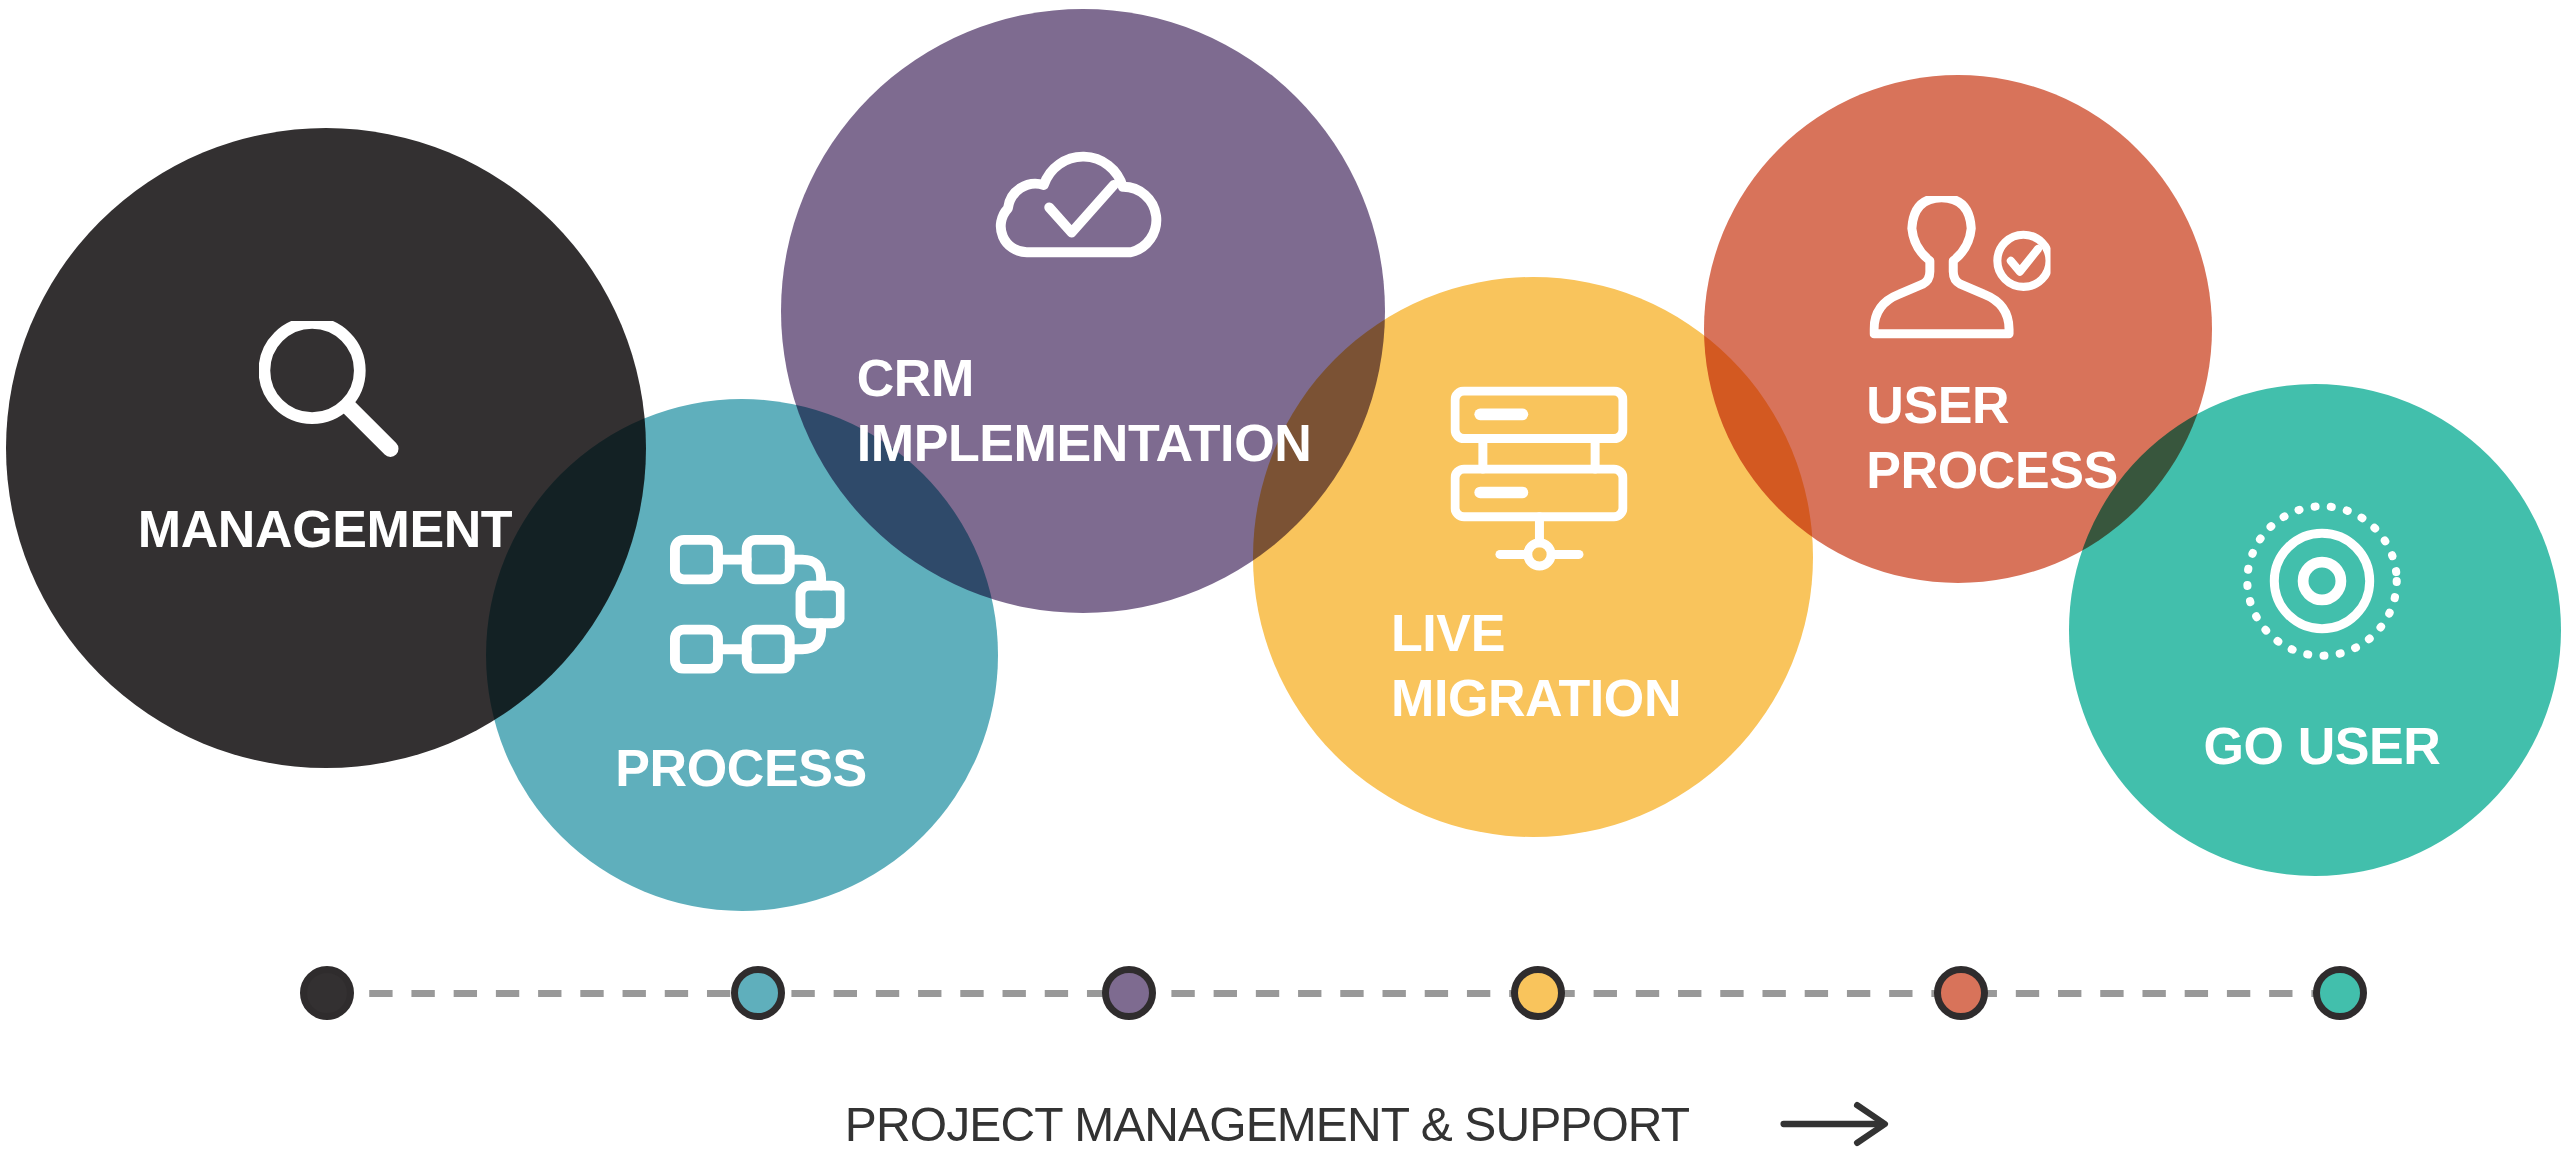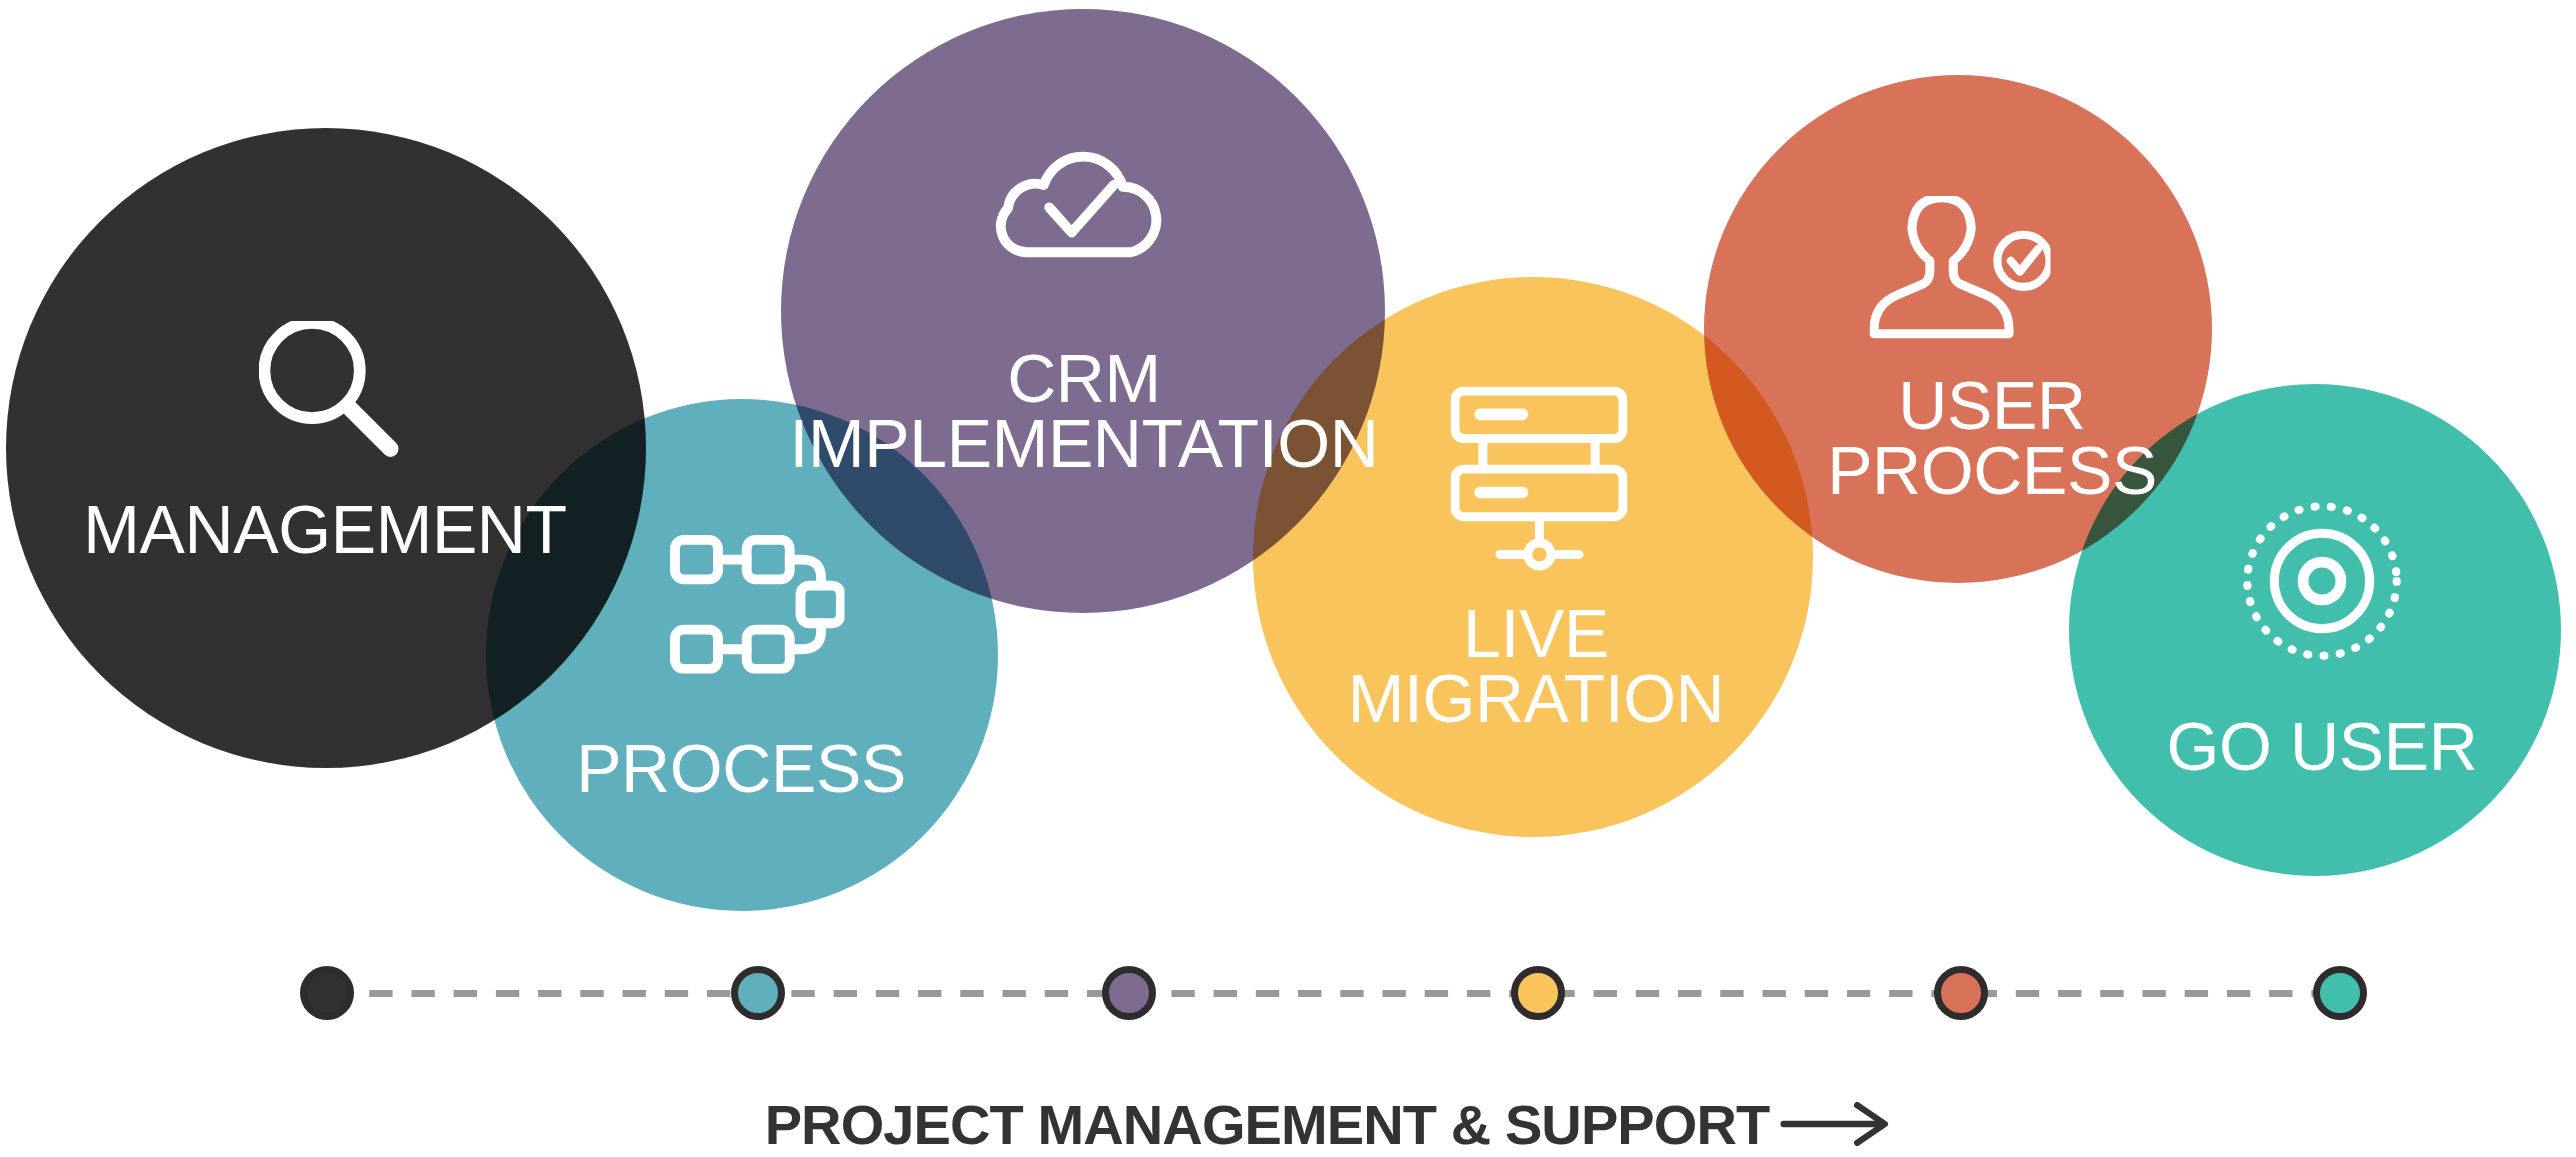--- a/index.html
+++ b/index.html
@@ -22,42 +22,42 @@
   .icon{position:absolute;transform:translate(-50%,-50%);color:var(--content-color,#fff);line-height:0;}
   .i0{left:331px; top:393px;}
   .i1{left:757px; top:604px;}
   .i2{left:1077px;top:202px;}
   .i3{left:1539px;top:479px;}
   .i4{left:1960px;top:268px;}
   .i5{left:2322px;top:581px;}
 
   .label{
     position:absolute;transform:translate(-50%,-50%);
-    color:var(--content-color,#fff);font-weight:400;font-size:68px;
-    line-height:65px;letter-spacing:-0.4px;text-align:center;white-space:nowrap;
+    color:var(--content-color,#fff);font-weight:700;font-size:52px;
+    line-height:65px;letter-spacing:-0.4px;text-align:left;white-space:nowrap;
   }
   .label span{display:block;}
   .l0{left:325px; top:529px;}
   .l1{left:741px; top:768px;}
   .l2{left:1084px;top:411px;}
   .l3{left:1536px;top:666px;}
   .l4{left:1960px;top:438px;margin-left:32px;}
   .l5{left:2322px;top:746px;}
 
   .timeline-line{position:absolute;left:327px;top:990px;z-index:0;}
   .dot{
     position:absolute;top:966px;width:40px;height:40px;
     border:7.2px solid #2F2C2D;border-radius:50%;z-index:1;box-sizing:content-box;
   }
   .d0{left:300px;} .d1{left:731px;} .d2{left:1102px;}
   .d3{left:1511px;} .d4{left:1934px;} .d5{left:2313px;}
 
   .footer-text{
     position:absolute;left:1267px;top:1124px;transform:translate(-50%,-50%);
-    font-weight:700;font-size:56px;letter-spacing:-0.9px;white-space:nowrap;color:#333;
+    font-weight:400;font-size:48px;letter-spacing:-0.9px;white-space:nowrap;color:#333;
   }
   .footer-arrow{position:absolute;left:1778px;top:1098px;color:#333;}
 </style>
 </head>
 <body>
 
 <div class="canvas">
 
   <div class="circles-layer">
     <div class="circle c0" style="background: rgb(51, 48, 49);"></div>

